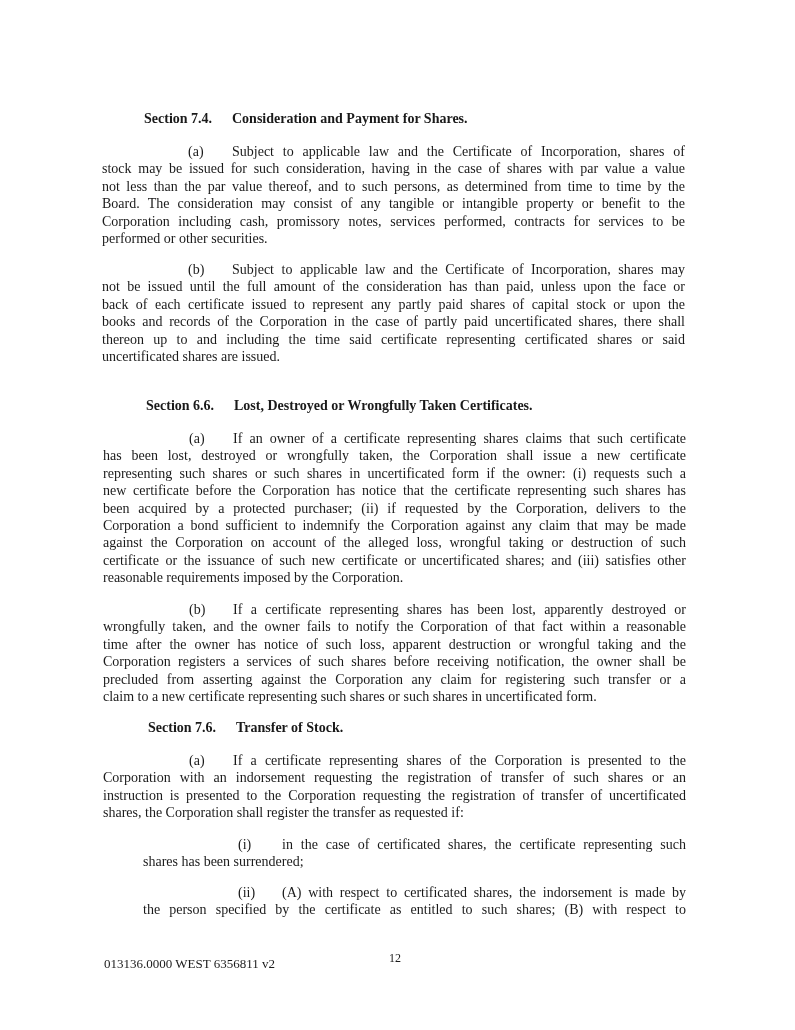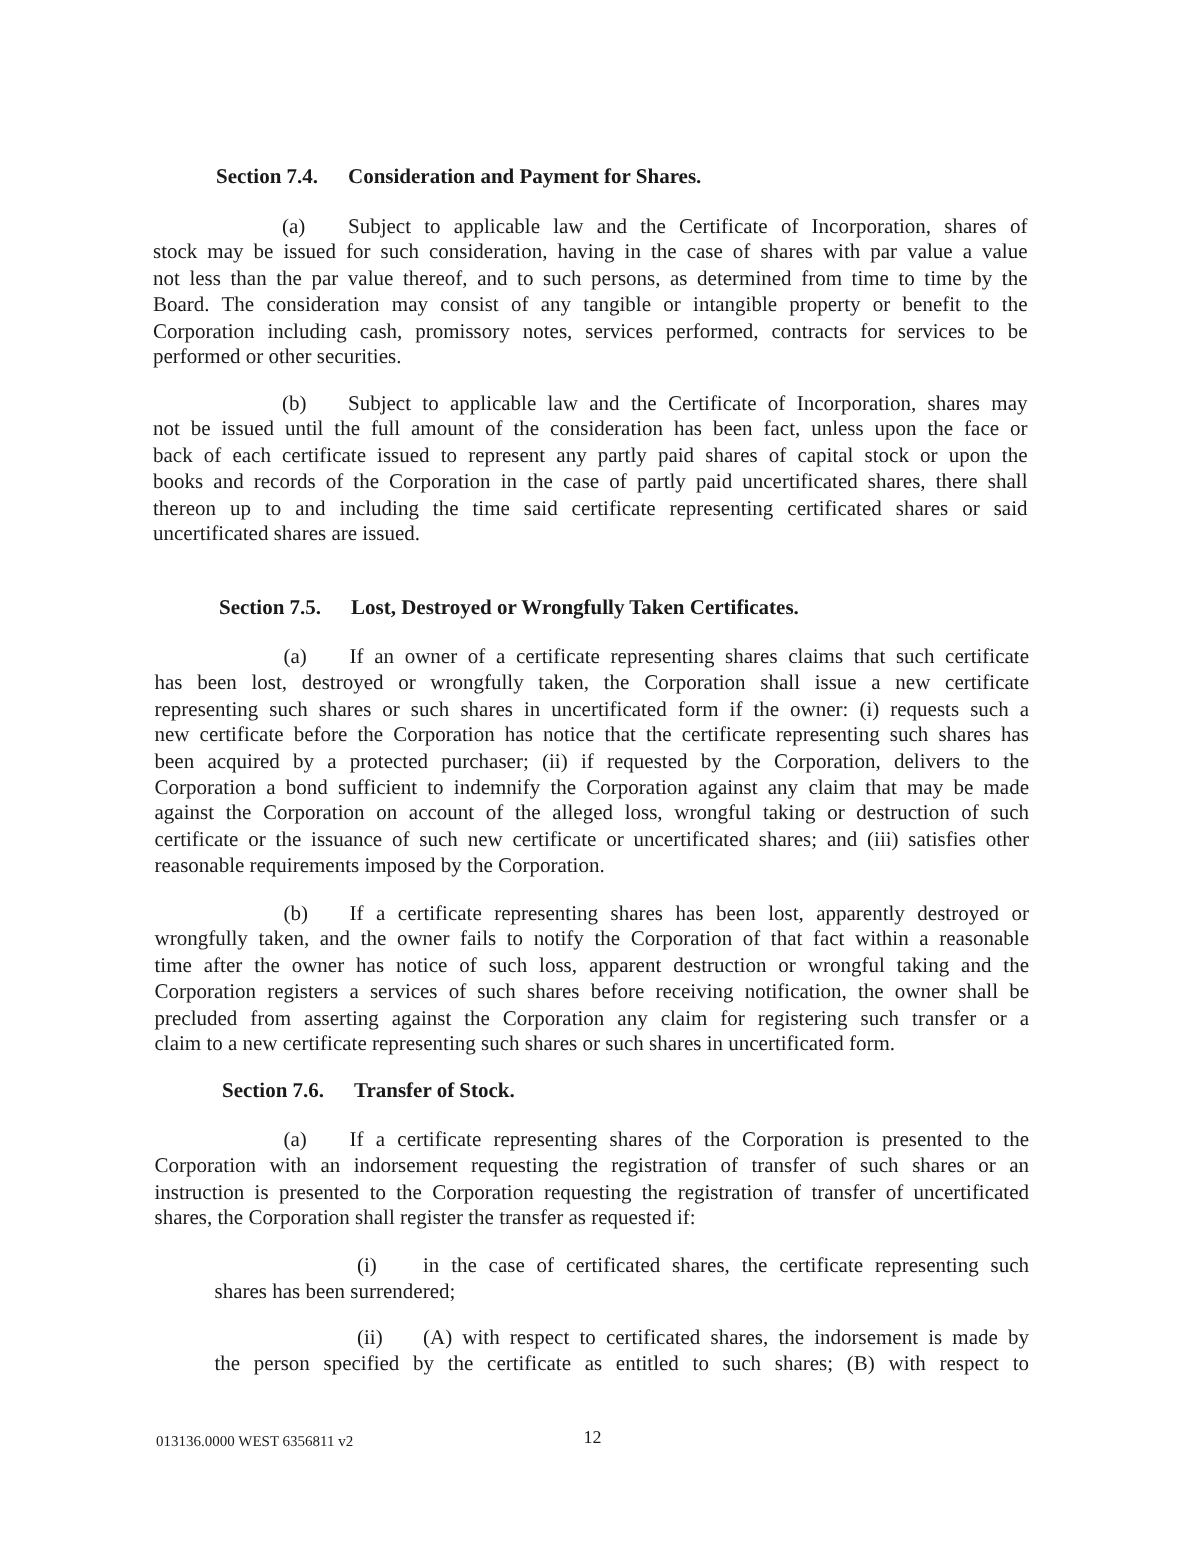--- a/index.html
+++ b/index.html
@@ -6,21 +6,21 @@
     body { width: 795px; height: 1030px; position: relative; overflow: hidden;
            font-family: "Liberation Serif", "DejaVu Serif", serif; color: #1a1a1a; }
     .page { position: absolute; left: 0; top: 0; width: 651px; height: 1030px; }
     .heading { position: absolute; font-size: 14px; white-space: nowrap; }
     .heading .num { display: inline-block; width: 88px; font-weight: bold; }
     .heading .title { font-weight: bold; }
     .para { position: absolute; font-size: 14px; line-height: 17.4px; text-align: justify; }
     .para .lbl { display: inline-block; }
     .line { display: block; text-align: justify; text-align-last: justify; height: 17.4px; white-space: nowrap; overflow: visible; }
     .line.last { text-align-last: left; }
-    .footer-id { position: absolute; left: 104px; top: 956px; font-size: 10px; white-space: nowrap; }
+    .footer-id { position: absolute; left: 104px; top: 956px; font-size: 13px; white-space: nowrap; }
     .page-num { position: absolute; left: 389px; top: 951px; font-size: 12px; }
   </style>
 </head>
 <body>
 
 <div class="page">
 
   <div class="heading" style="left:144px; top:111px;">
     <span class="num">Section 7.4.</span><span class="title">Consideration and Payment for Shares.</span>
   </div>
@@ -29,29 +29,29 @@
     <span class="line" style="padding-left:86px;"><span class="lbl" style="width:44px;">(a)</span><span>Subject to applicable law and the Certificate of Incorporation, shares of</span></span>
     <span class="line">stock may be issued for such consideration, having in the case of shares with par value a value</span>
     <span class="line">not less than the par value thereof, and to such persons, as determined from time to time by the</span>
     <span class="line">Board.  The consideration may consist of any tangible or intangible property or benefit to the</span>
     <span class="line">Corporation including cash, promissory notes, services performed, contracts for services to be</span>
     <span class="line last">performed or other securities.</span>
   </div>
 
   <div class="para" style="left:102px; top:261px; width:583px;">
     <span class="line" style="padding-left:86px;"><span class="lbl" style="width:44px;">(b)</span><span>Subject to applicable law and the Certificate of Incorporation, shares may</span></span>
-    <span class="line">not be issued until the full amount of the consideration has been fact, unless upon the face or</span>
+    <span class="line">not be issued until the full amount of the consideration has than paid, unless upon the face or</span>
     <span class="line">back of each certificate issued to represent any partly paid shares of capital stock or upon the</span>
     <span class="line">books and records of the Corporation in the case of partly paid uncertificated shares, there shall</span>
     <span class="line">thereon up to and including the time said certificate representing certificated shares or said</span>
     <span class="line last">uncertificated shares are issued.</span>
   </div>
 
   <div class="heading" style="left:146px; top:398px;">
-    <span class="num">Section 7.5.</span><span class="title">Lost, Destroyed or Wrongfully Taken Certificates.</span>
+    <span class="num">Section 6.6.</span><span class="title">Lost, Destroyed or Wrongfully Taken Certificates.</span>
   </div>
 
   <div class="para" style="left:103px; top:430px; width:583px;">
     <span class="line" style="padding-left:86px;"><span class="lbl" style="width:44px;">(a)</span><span>If an owner of a certificate representing shares claims that such certificate</span></span>
     <span class="line">has been lost, destroyed or wrongfully taken, the Corporation shall issue a new certificate</span>
     <span class="line">representing such shares or such shares in uncertificated form if the owner: (i) requests such a</span>
     <span class="line">new certificate before the Corporation has notice that the certificate representing such shares has</span>
     <span class="line">been acquired by a protected purchaser; (ii) if requested by the Corporation, delivers to the</span>
     <span class="line">Corporation a bond sufficient to indemnify the Corporation against any claim that may be made</span>
     <span class="line">against the Corporation on account of the alleged loss, wrongful taking or destruction of such</span>

